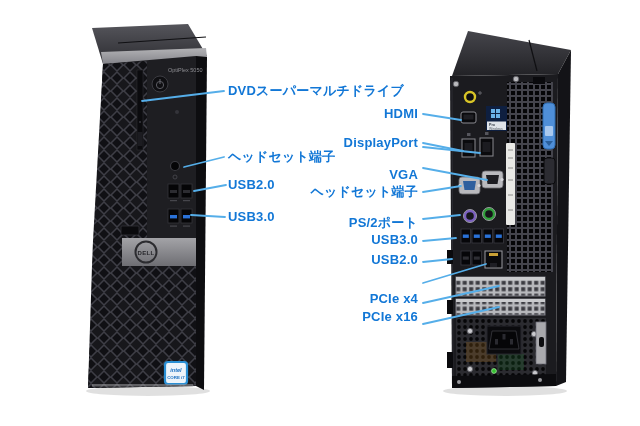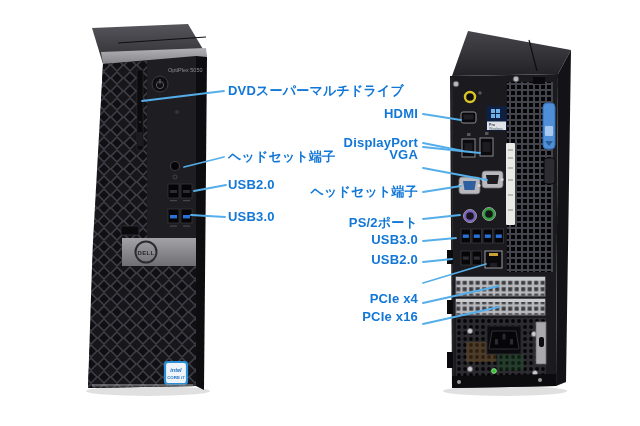--- a/index.html
+++ b/index.html
@@ -283,21 +283,21 @@
   </g>
 </svg>
 
 <div class="label left" style="top:84px">DVDスーパーマルチドライブ</div>
 <div class="label left" style="top:150px">ヘッドセット端子</div>
 <div class="label left" style="top:178px">USB2.0</div>
 <div class="label left" style="top:210px">USB3.0</div>
 
 <div class="label right" style="top:107px">HDMI</div>
 <div class="label right" style="top:136px">DisplayPort</div>
-<div class="label right" style="top:148px">VGA</div>
+<div class="label right" style="top:168px">VGA</div>
 <div class="label right" style="top:185px">ヘッドセット端子</div>
 <div class="label right" style="top:216px">PS/2ポート</div>
 <div class="label right" style="top:233px">USB3.0</div>
 <div class="label right" style="top:253px">USB2.0</div>
 <div class="label right" style="top:292px">PCIe x4</div>
 <div class="label right" style="top:310px">PCIe x16</div>
 
 </div>
 
 </body></html>

